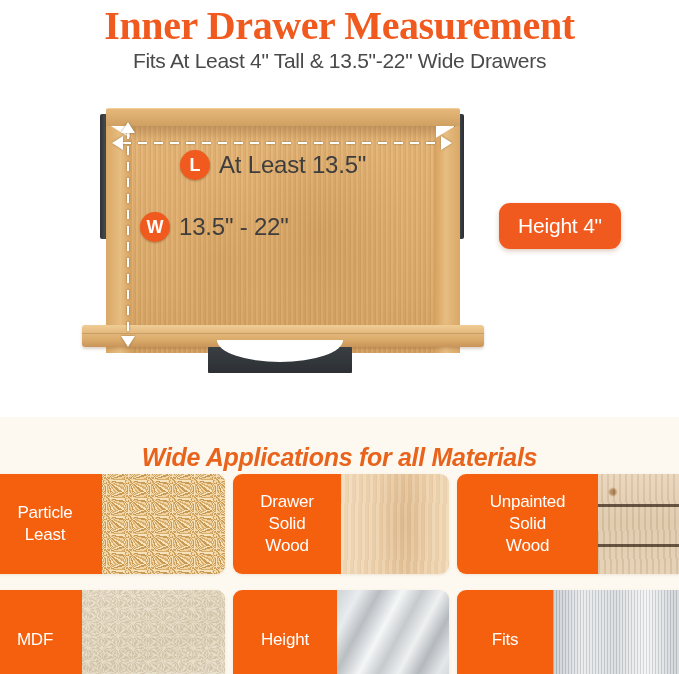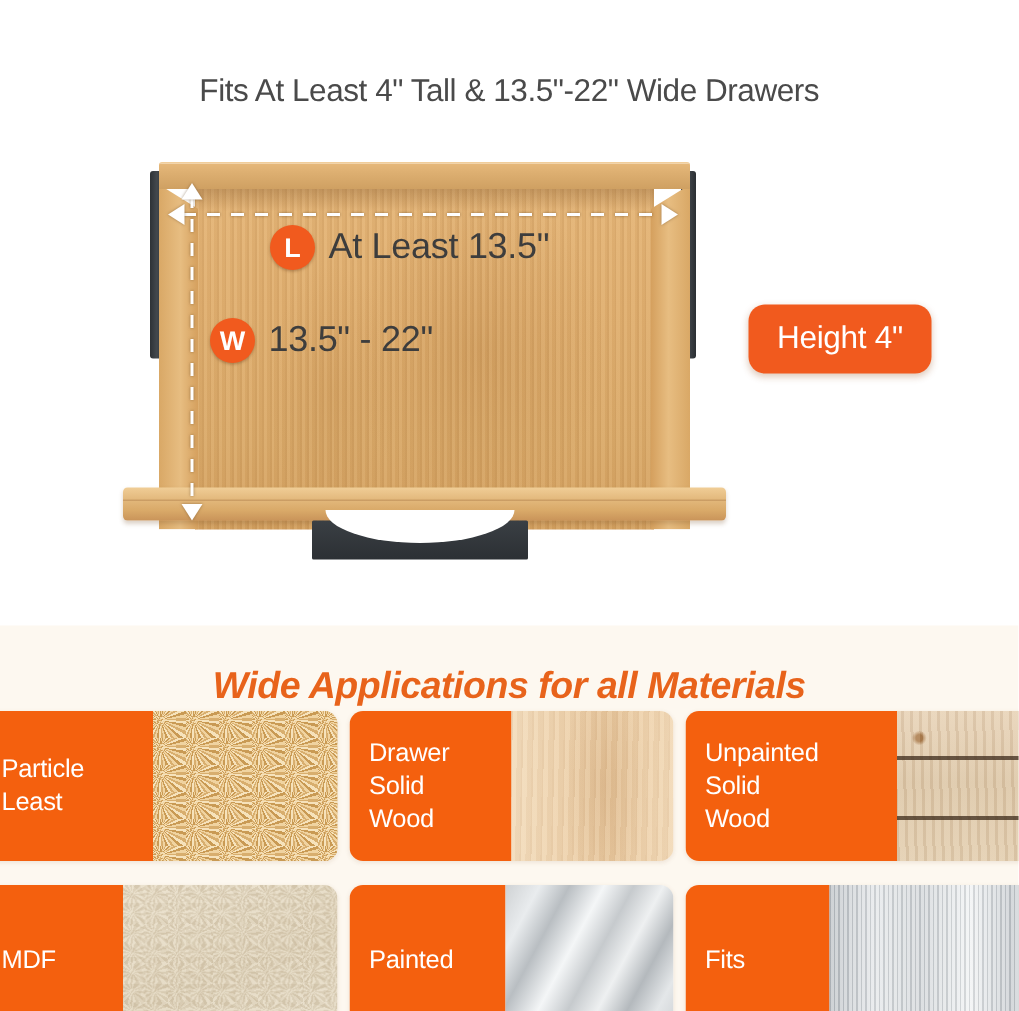--- a/index.html
+++ b/index.html
@@ -144,21 +144,21 @@
     background:#FDF8F0;
   }
   .section-title{
     position:absolute;left:0;top:26px;width:679px;text-align:center;
     font-size:25px;font-weight:bold;color:#E8631B;letter-spacing:-0.3px;
     white-space:nowrap;
     font-style:italic;
   }
 
   .cards{position:absolute;left:0;top:57px;width:679px;}
-  .card-row{position:relative;height:112px;}
+  .card-row{position:relative;height:112px;text-align:center;}
   .card-row + .card-row{margin-top:4px;}
 
   .card{
     position:absolute;height:100px;overflow:hidden;
     border-radius:9px;
     display:flex;align-items:stretch;
     box-shadow:0 1px 3px rgba(140,100,60,0.12);
   }
   .card.c1{left:-12px;width:237px;border-radius:0 9px 9px 0;}
   .card.c2{left:233px;width:216px;}
@@ -229,20 +229,21 @@
       linear-gradient(90deg,#b9bec3 0%,#e3e6e8 22%,#cfd3d6 45%,#f0f2f3 68%,#c4c9cd 88%,#dfe2e4 100%);
   }
 </style>
 </head>
 <body>
 
 <div class="page">
 
   <div class="top-section">
 
+    <div class="main-title">Inner Drawer Measurement</div>
     <div class="sub-title">Fits At Least 4" Tall &amp; 13.5"-22" Wide Drawers</div>
 
     <div class="drawer-wrap">
 
       <div class="rail rail-left"></div>
       <div class="rail rail-right"></div>
 
       <div class="drawer-box">
         <div class="panel"></div>
         <div class="panel-shadow"></div>
@@ -318,21 +319,21 @@
 
         <div class="card c1">
           <div class="card-label w-mdf">
             <span>MDF</span>
           </div>
           <div class="card-swatch tex-mdf"></div>
         </div>
 
         <div class="card c2">
           <div class="card-label w-plastic">
-            <span>Painted</span>
+            <span>Height</span>
           </div>
           <div class="card-swatch tex-plastic"></div>
         </div>
 
         <div class="card c3">
           <div class="card-label w-metal">
             <span>Fits</span>
           </div>
           <div class="card-swatch tex-metal"></div>
         </div>

